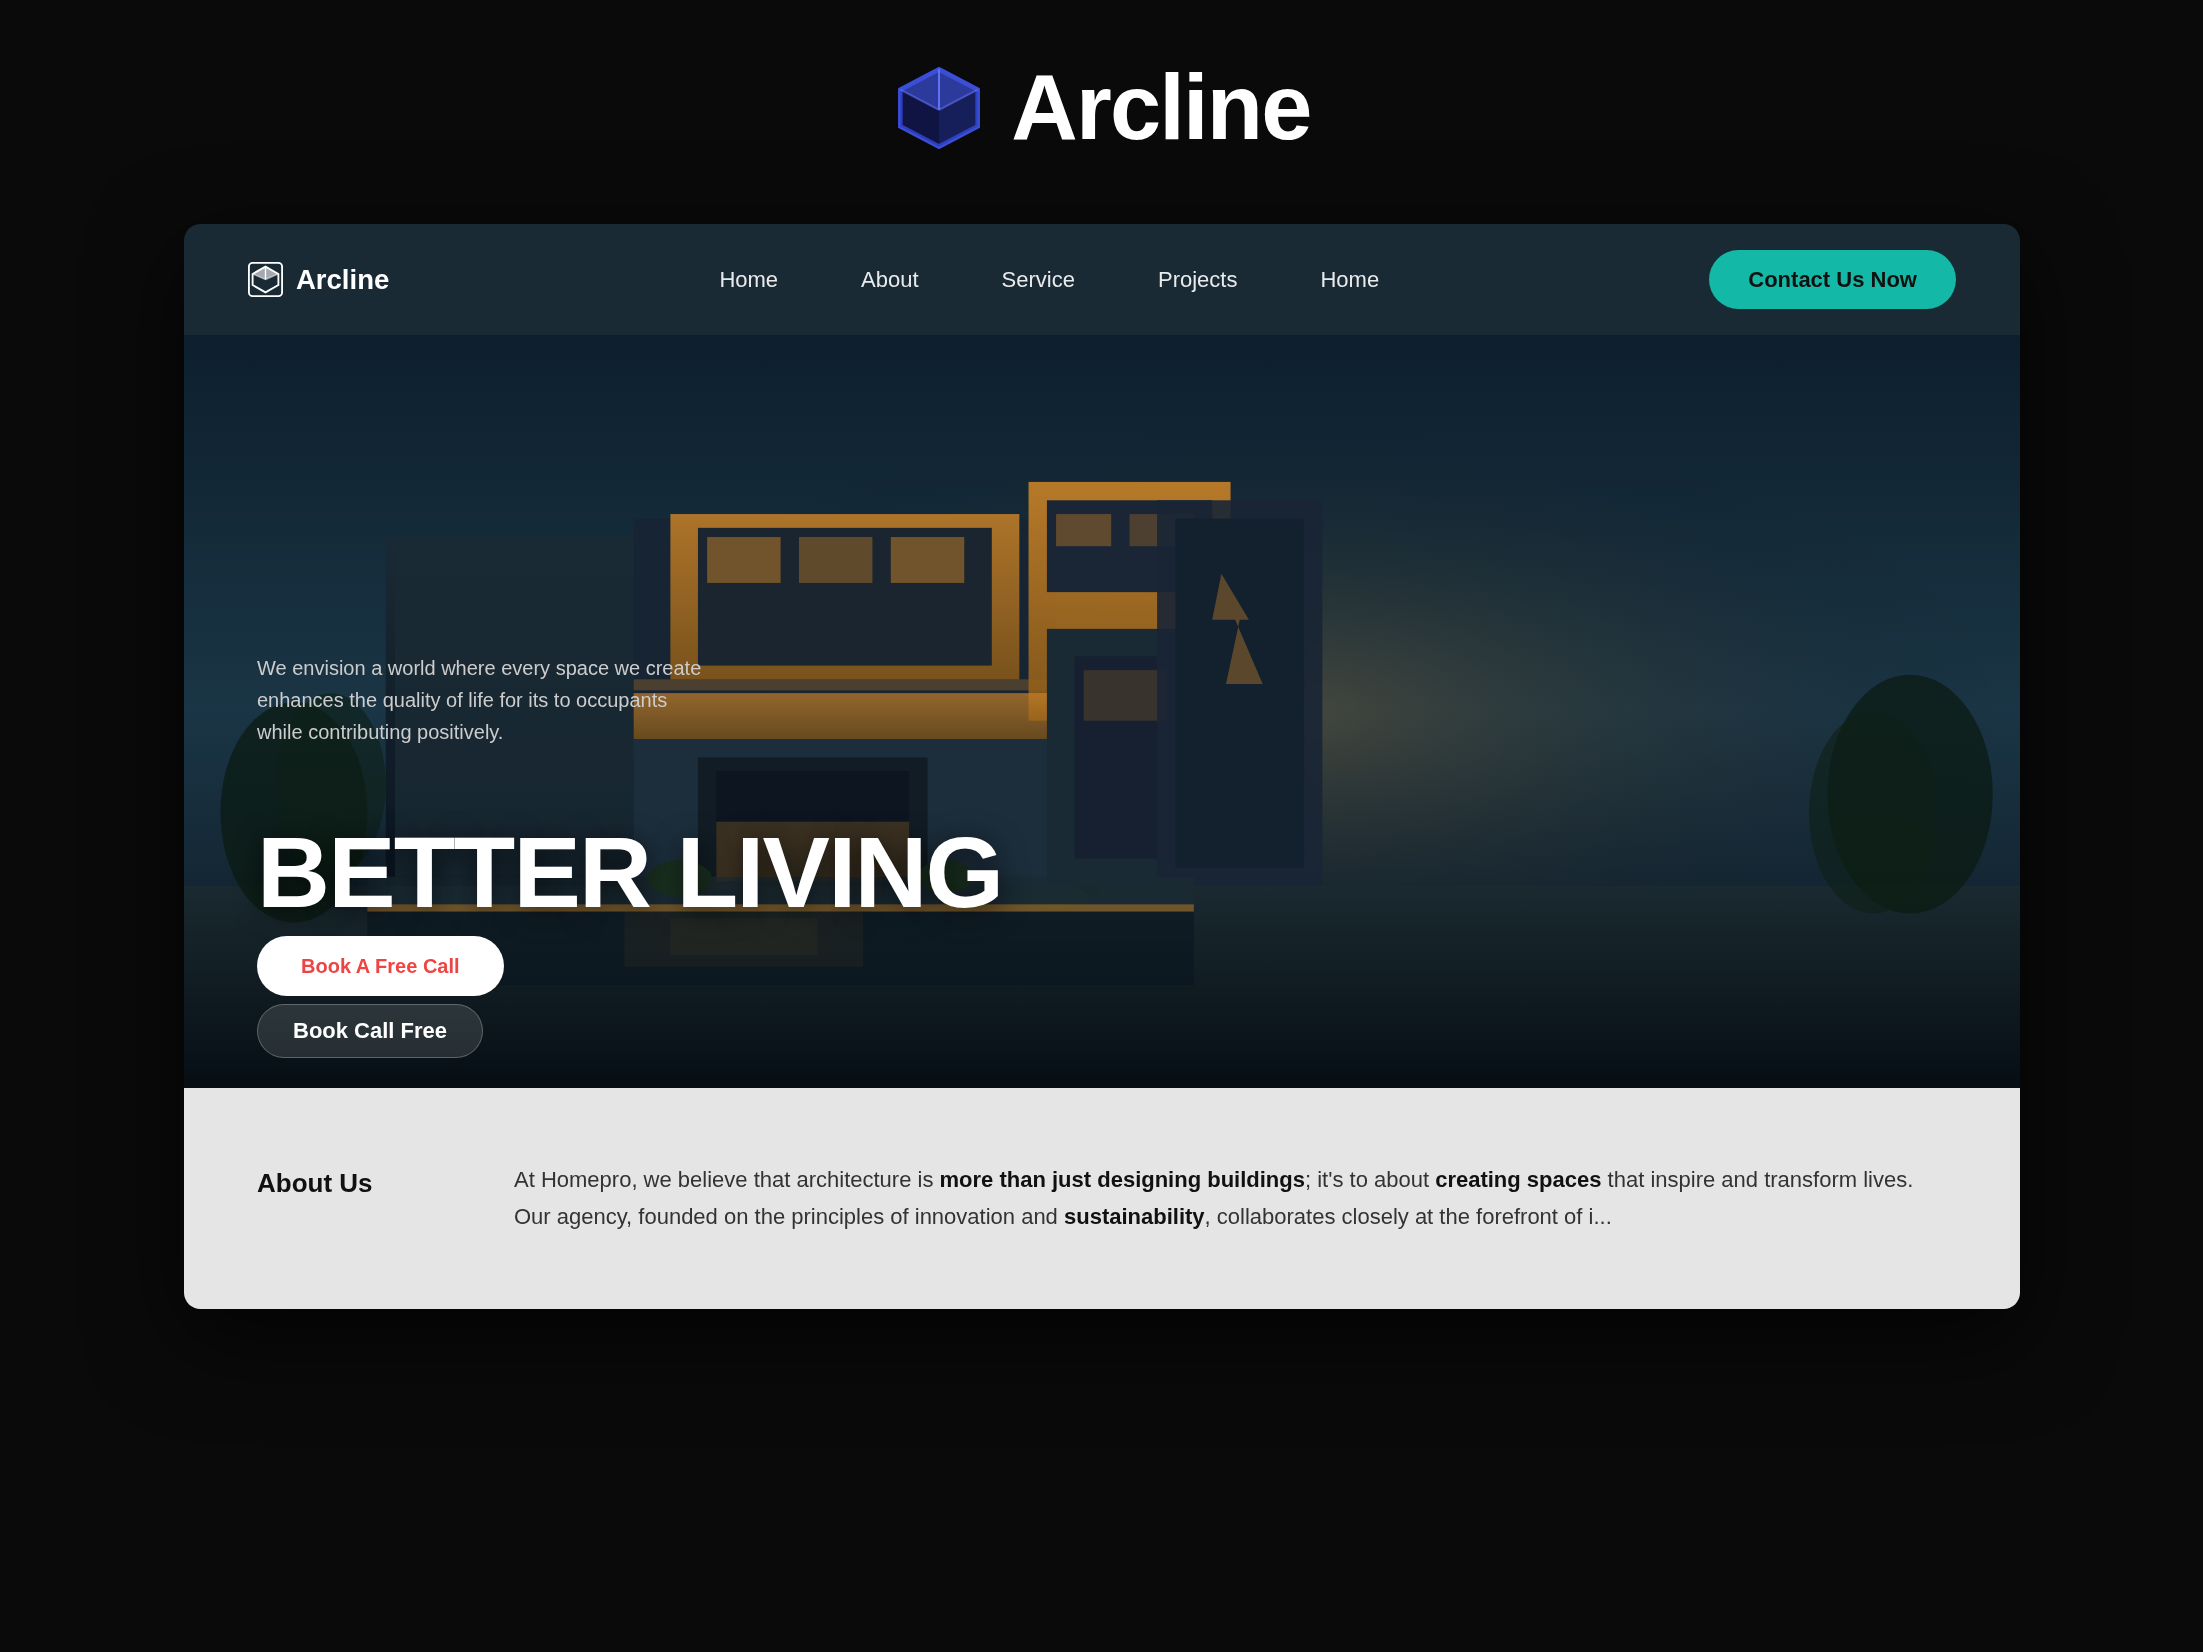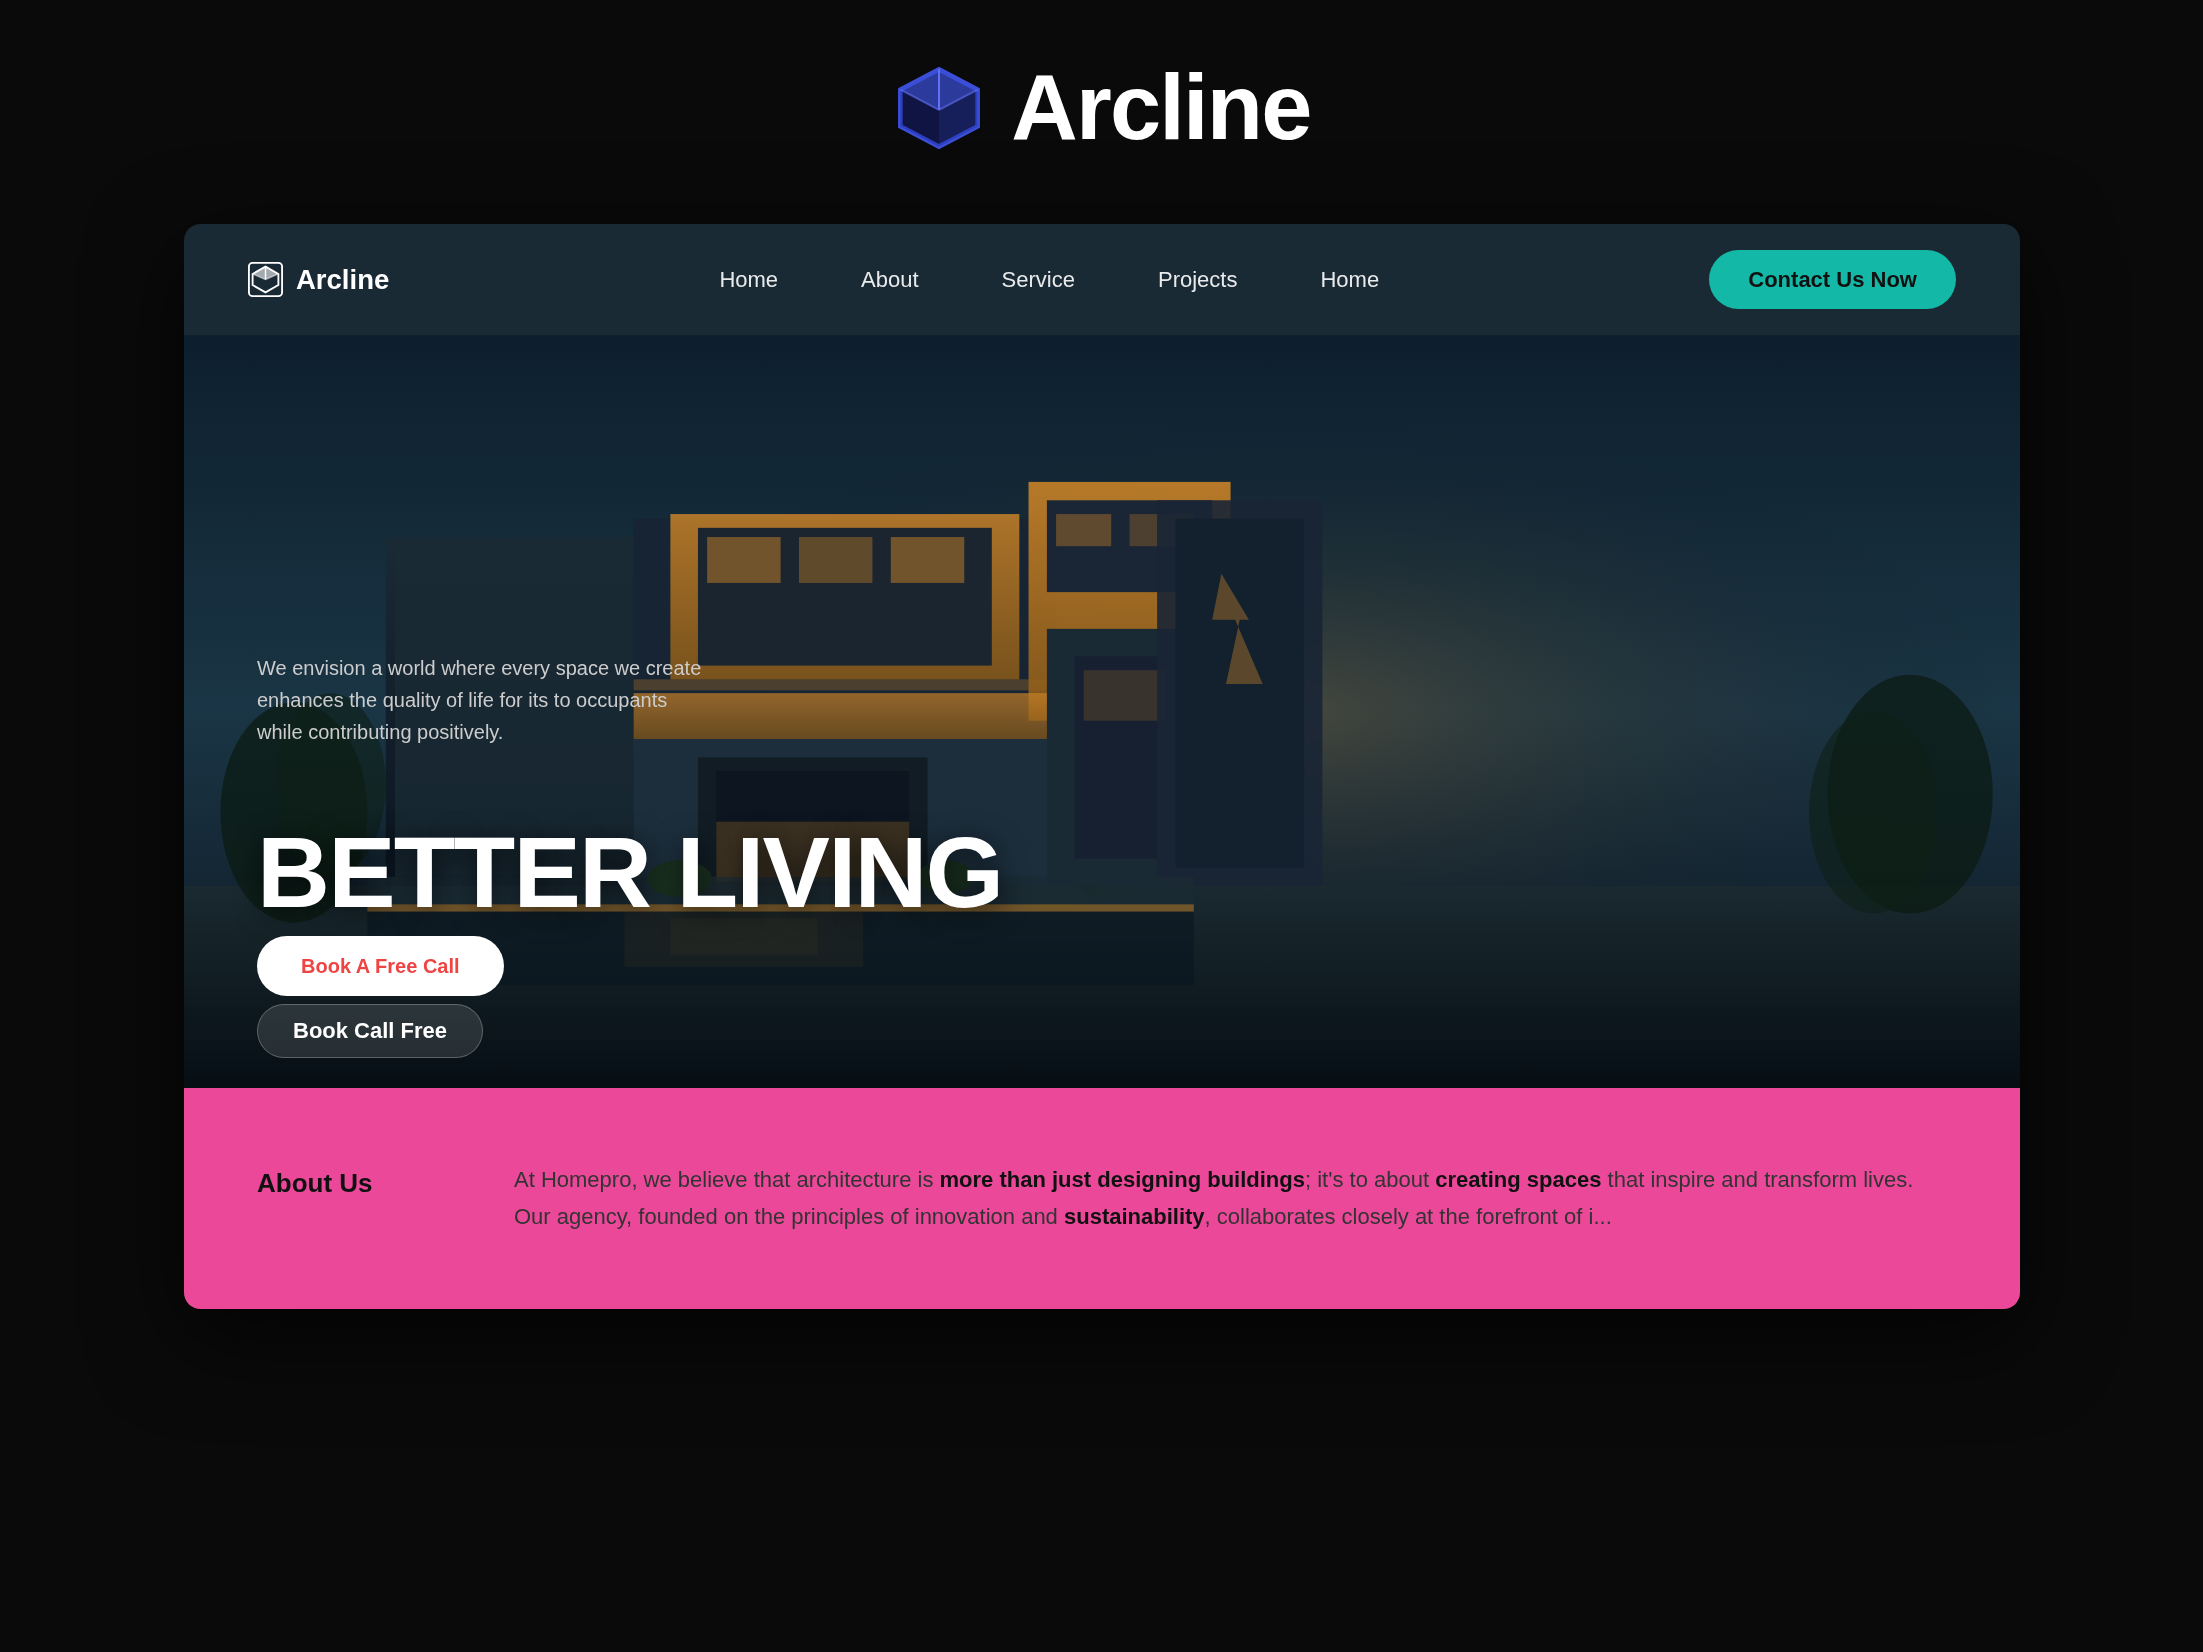--- a/index.html
+++ b/index.html
@@ -104,21 +104,21 @@
       font-size: 20px;
       font-weight: 600;
       border: none;
       cursor: pointer;
       margin-top: 27.5px;
       display: inline-block;
     }
 
     
     .about-section {
-      background-color: #ec4899;
+      background-color: #e5e5e5;
       padding: 73px 73px;
       display: flex;
       gap: 73px;
       align-items: flex-start;
       justify-content: center;
     }
     .about-label {
       font-size: 26px;
       font-weight: 700;
       color: #111111;

